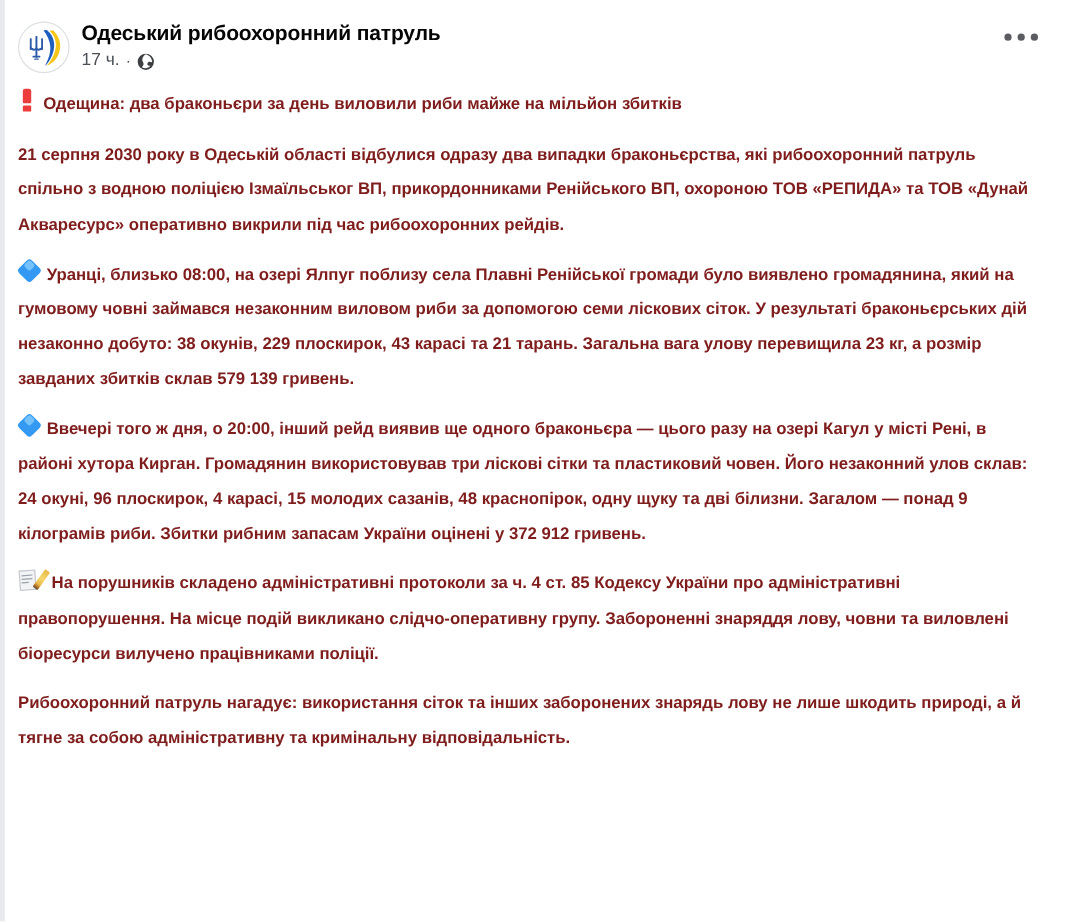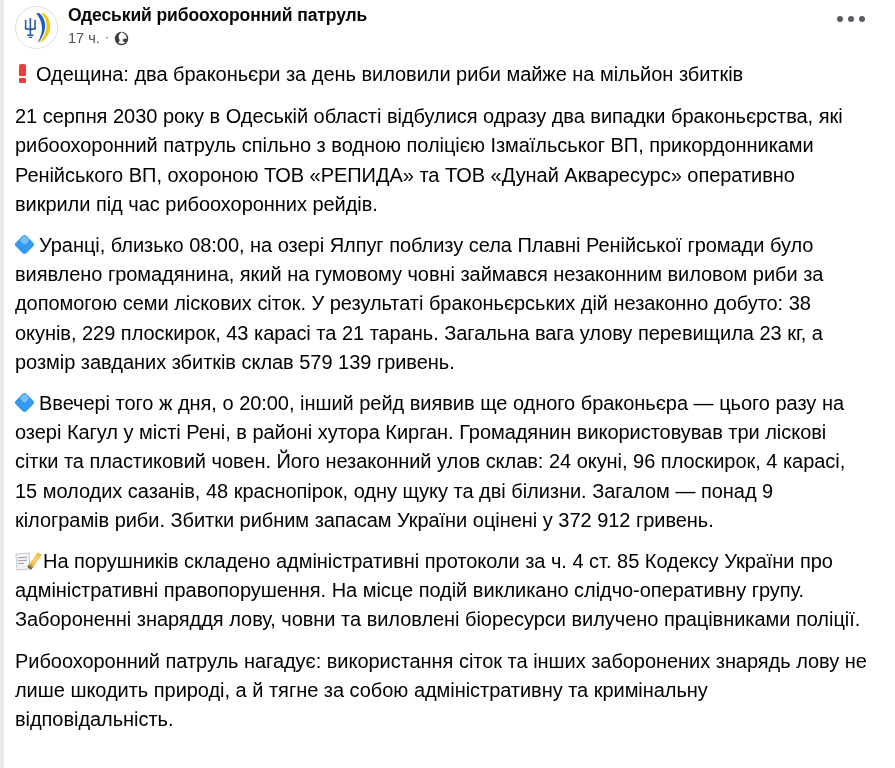--- a/index.html
+++ b/index.html
@@ -15,21 +15,21 @@
   }
 
   #post-root {
     position: relative;
     width: 895px;
     height: 768px;
     background: #ffffff;
     border-left: 4px solid #e7e9ee;
     padding-left: 11px;
     padding-right: 18px;
-    padding-top: 0;
+    padding-top: 12px;
   }
 
   
   .post-header {
     display: flex;
     align-items: flex-start;
     position: relative;
     height: 56px;
     padding-top: 4px;
   }
@@ -59,20 +59,21 @@
     font-size: 17.5px;
     font-weight: 700;
     color: #050505;
     line-height: 21px;
     letter-spacing: -0.1px;
     white-space: nowrap;
   }
 
   .meta-row {
     display: flex;
+    align-items: center;
     margin-top: 4px;
     gap: 4px;
   }
   .meta-time {
     font-size: 14.5px;
     color: #4b4f56;
     font-weight: 400;
     line-height: 17px;
   }
   .meta-sep {
@@ -107,25 +108,25 @@
     display: block;
   }
 
   
   .post-body {
     margin-top: 4px;
     padding-right: 6px;
   }
 
   .para {
-    font-size: 20px;
+    font-size: 14px;
     line-height: 29.2px;
-    color: #000000;
+    color: #7f1d1d;
     margin: 0 0 12px 0;
-    font-weight: 400;
+    font-weight: 700;
     text-align: left;
     word-spacing: 0.1px;
     letter-spacing: -0.05px;
   }
   .para.headline { margin-bottom: 13px; }
   .para.tight { margin-bottom: 12px; }
 
   
   .emoji {
     display: inline-block;

